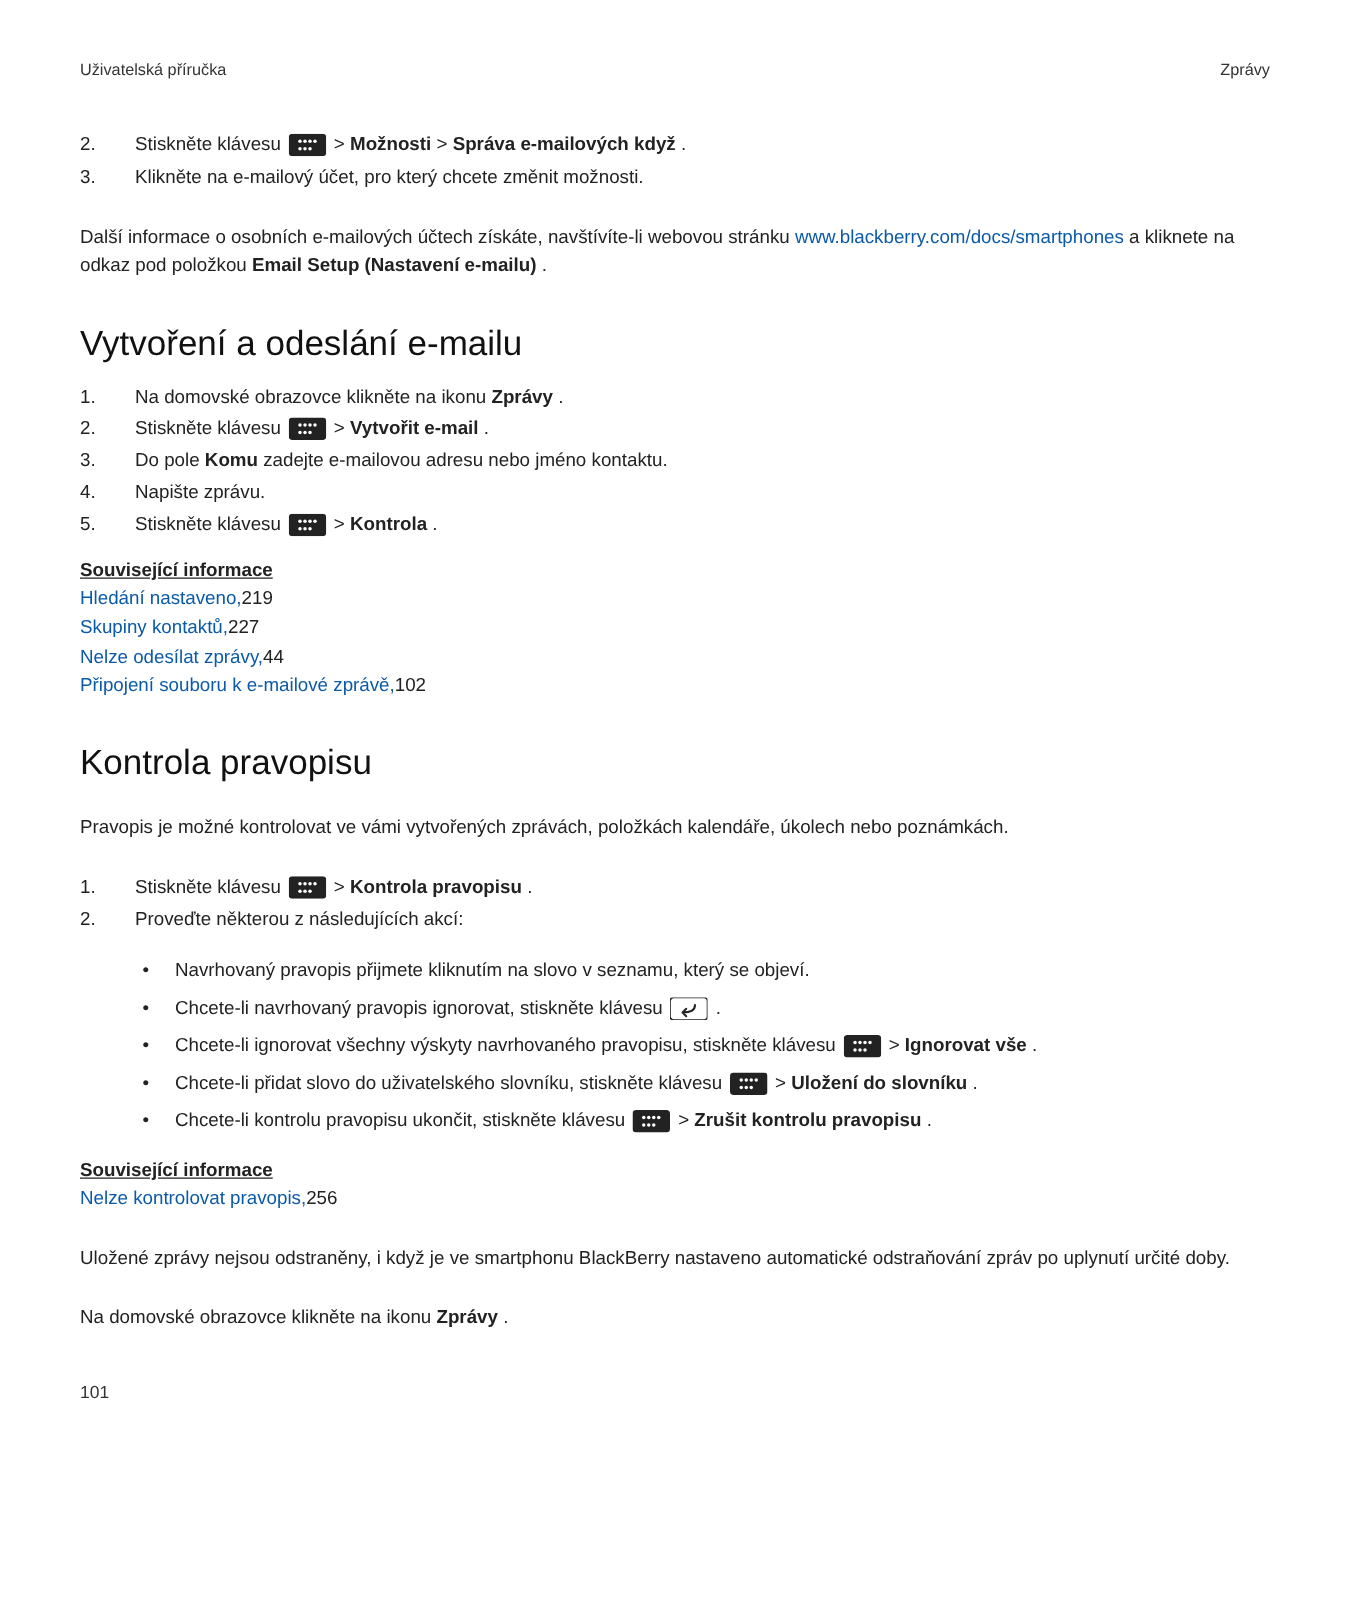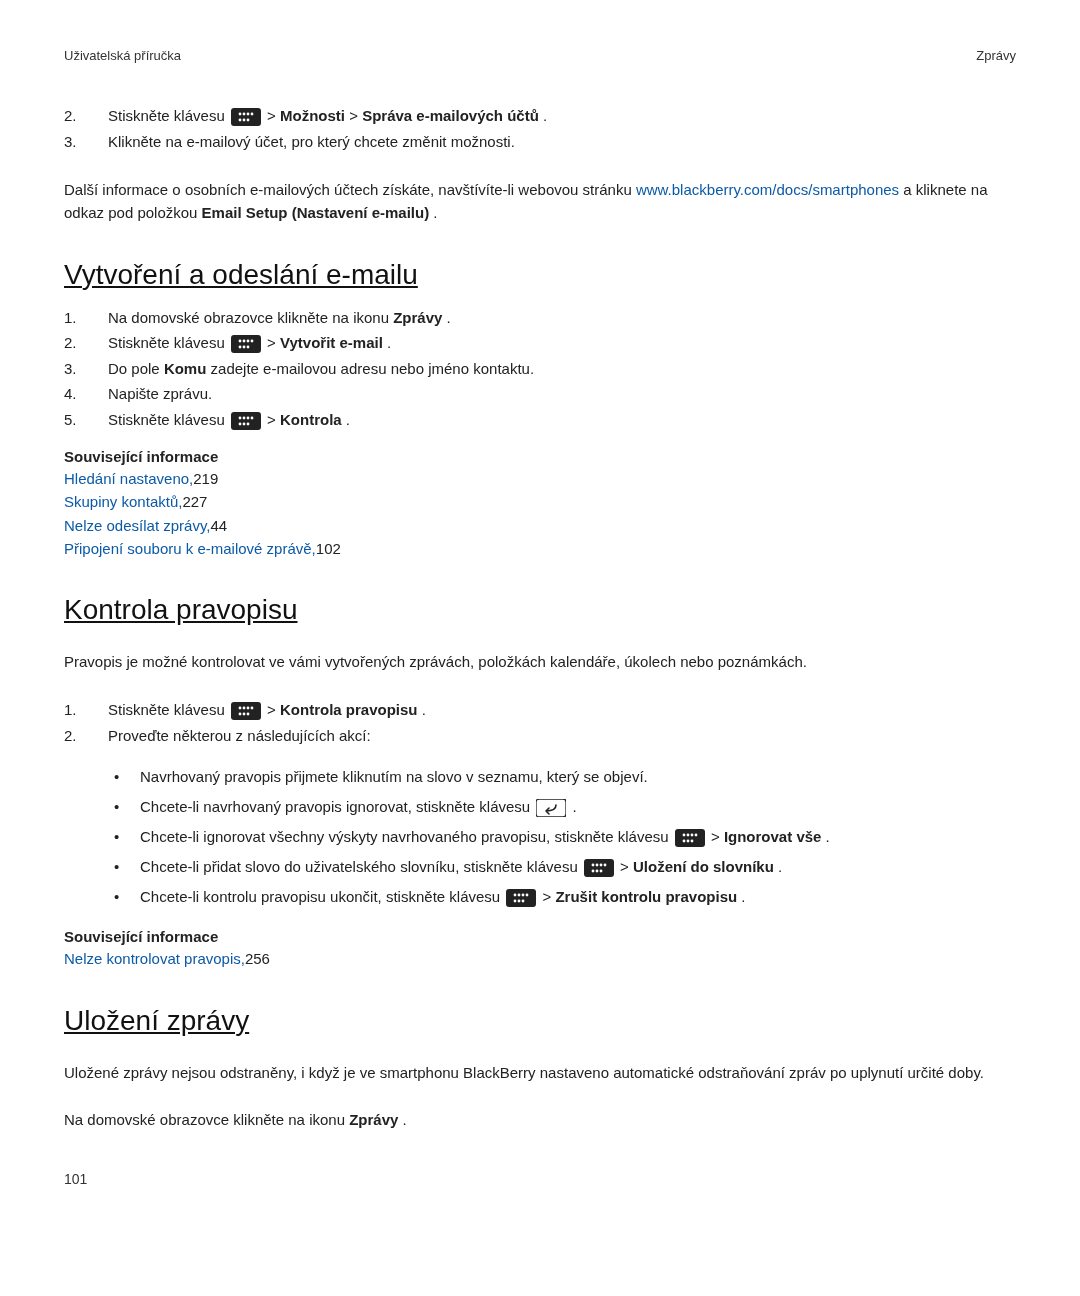--- a/index.html
+++ b/index.html
@@ -20,21 +20,20 @@
     font-size: 13px;
     color: #333;
     margin-bottom: 40px;
     align-items: center;
   }
   h2.section {
     font-weight: 400;
     font-size: 28px;
     margin: 34px 0 14px 0;
     color: #111;
-    text-decoration: underline;
   }
   ol.numbered {
     list-style: none;
     padding: 0;
     margin: 8px 0 14px 0;
   }
   ol.numbered > li {
     display: flex;
     align-items: flex-start;
     line-height: 1.7;
@@ -63,20 +62,21 @@
   p {
     line-height: 1.55;
     margin: 24px 0;
   }
   .bold { font-weight: 700; }
   .link { color: #0b5aa8; }
   .rel-heading {
     font-weight: 700;
     margin-top: 16px;
     margin-bottom: 2px;
+    text-decoration: underline;
   }
   .rel-line {
     line-height: 1.55;
   }
   .icon-key {
     display: inline-block;
     vertical-align: middle;
     margin: 0 2px;
   }
   .icon-key svg { display: block; }
@@ -108,21 +108,21 @@
               <circle cx="13" cy="6" r="1.4" fill="#fff"></circle>
               <circle cx="17" cy="6" r="1.4" fill="#fff"></circle>
               <circle cx="21" cy="6" r="1.4" fill="#fff"></circle>
               <circle cx="9" cy="12" r="1.4" fill="#fff"></circle>
               <circle cx="13" cy="12" r="1.4" fill="#fff"></circle>
               <circle cx="17" cy="12" r="1.4" fill="#fff"></circle>
             </svg></span>
         <span>  &gt; </span>
         <span class="bold">Možnosti</span>
         <span> &gt; </span>
-        <span class="bold">Správa e-mailových účtů</span>
+        <span class="bold">Správa e-mailových když</span>
         <span>.</span>
       </span>
     </li>
     <li>
       <span class="num">3.</span>
       <span>Klikněte na e-mailový účet, pro který chcete změnit možnosti.</span>
     </li>
   </ol>
 
   <p class="flow">
@@ -294,21 +294,20 @@
         <span>  &gt; </span>
         <span class="bold">Zrušit kontrolu pravopisu</span>
         <span>.</span>
       </span>
     </li>
   </ul>
 
   <div class="rel-heading">Související informace</div>
   <div class="rel-line"><span class="link">Nelze kontrolovat pravopis,</span><span>256</span></div>
 
-  <h2 class="section">Uložení zprávy</h2>
   <p>Uložené zprávy nejsou odstraněny, i když je ve smartphonu BlackBerry nastaveno automatické odstraňování zpráv po uplynutí určité doby.</p>
   <p class="flow">
     <span>Na domovské obrazovce klikněte na ikonu </span>
     <span class="bold">Zprávy</span>
     <span>.</span>
   </p>
 
   <div class="footer-page">101</div>
 </div>
 

